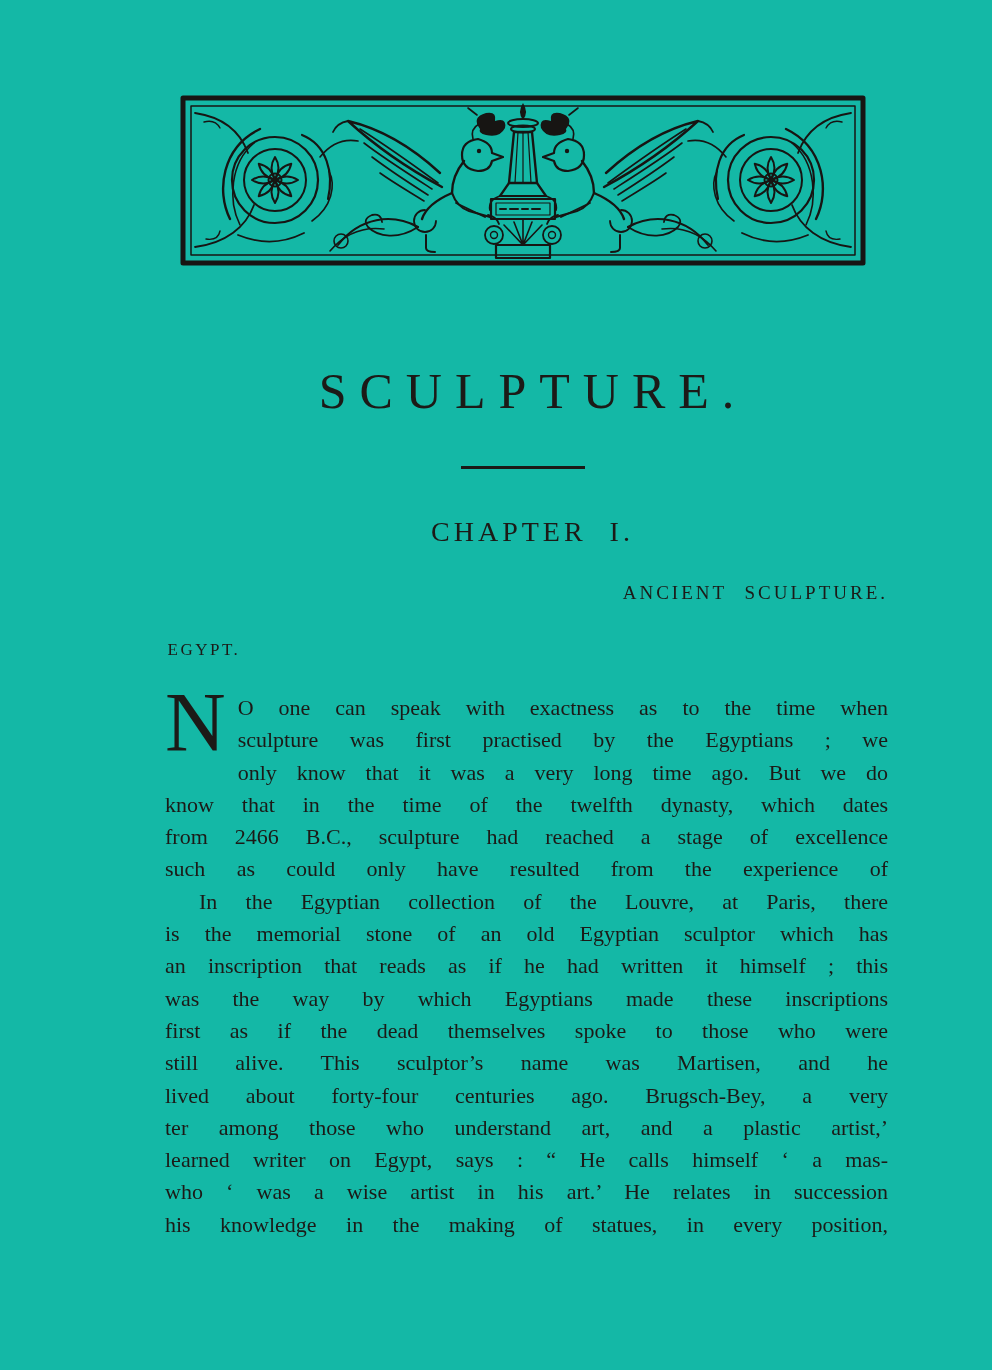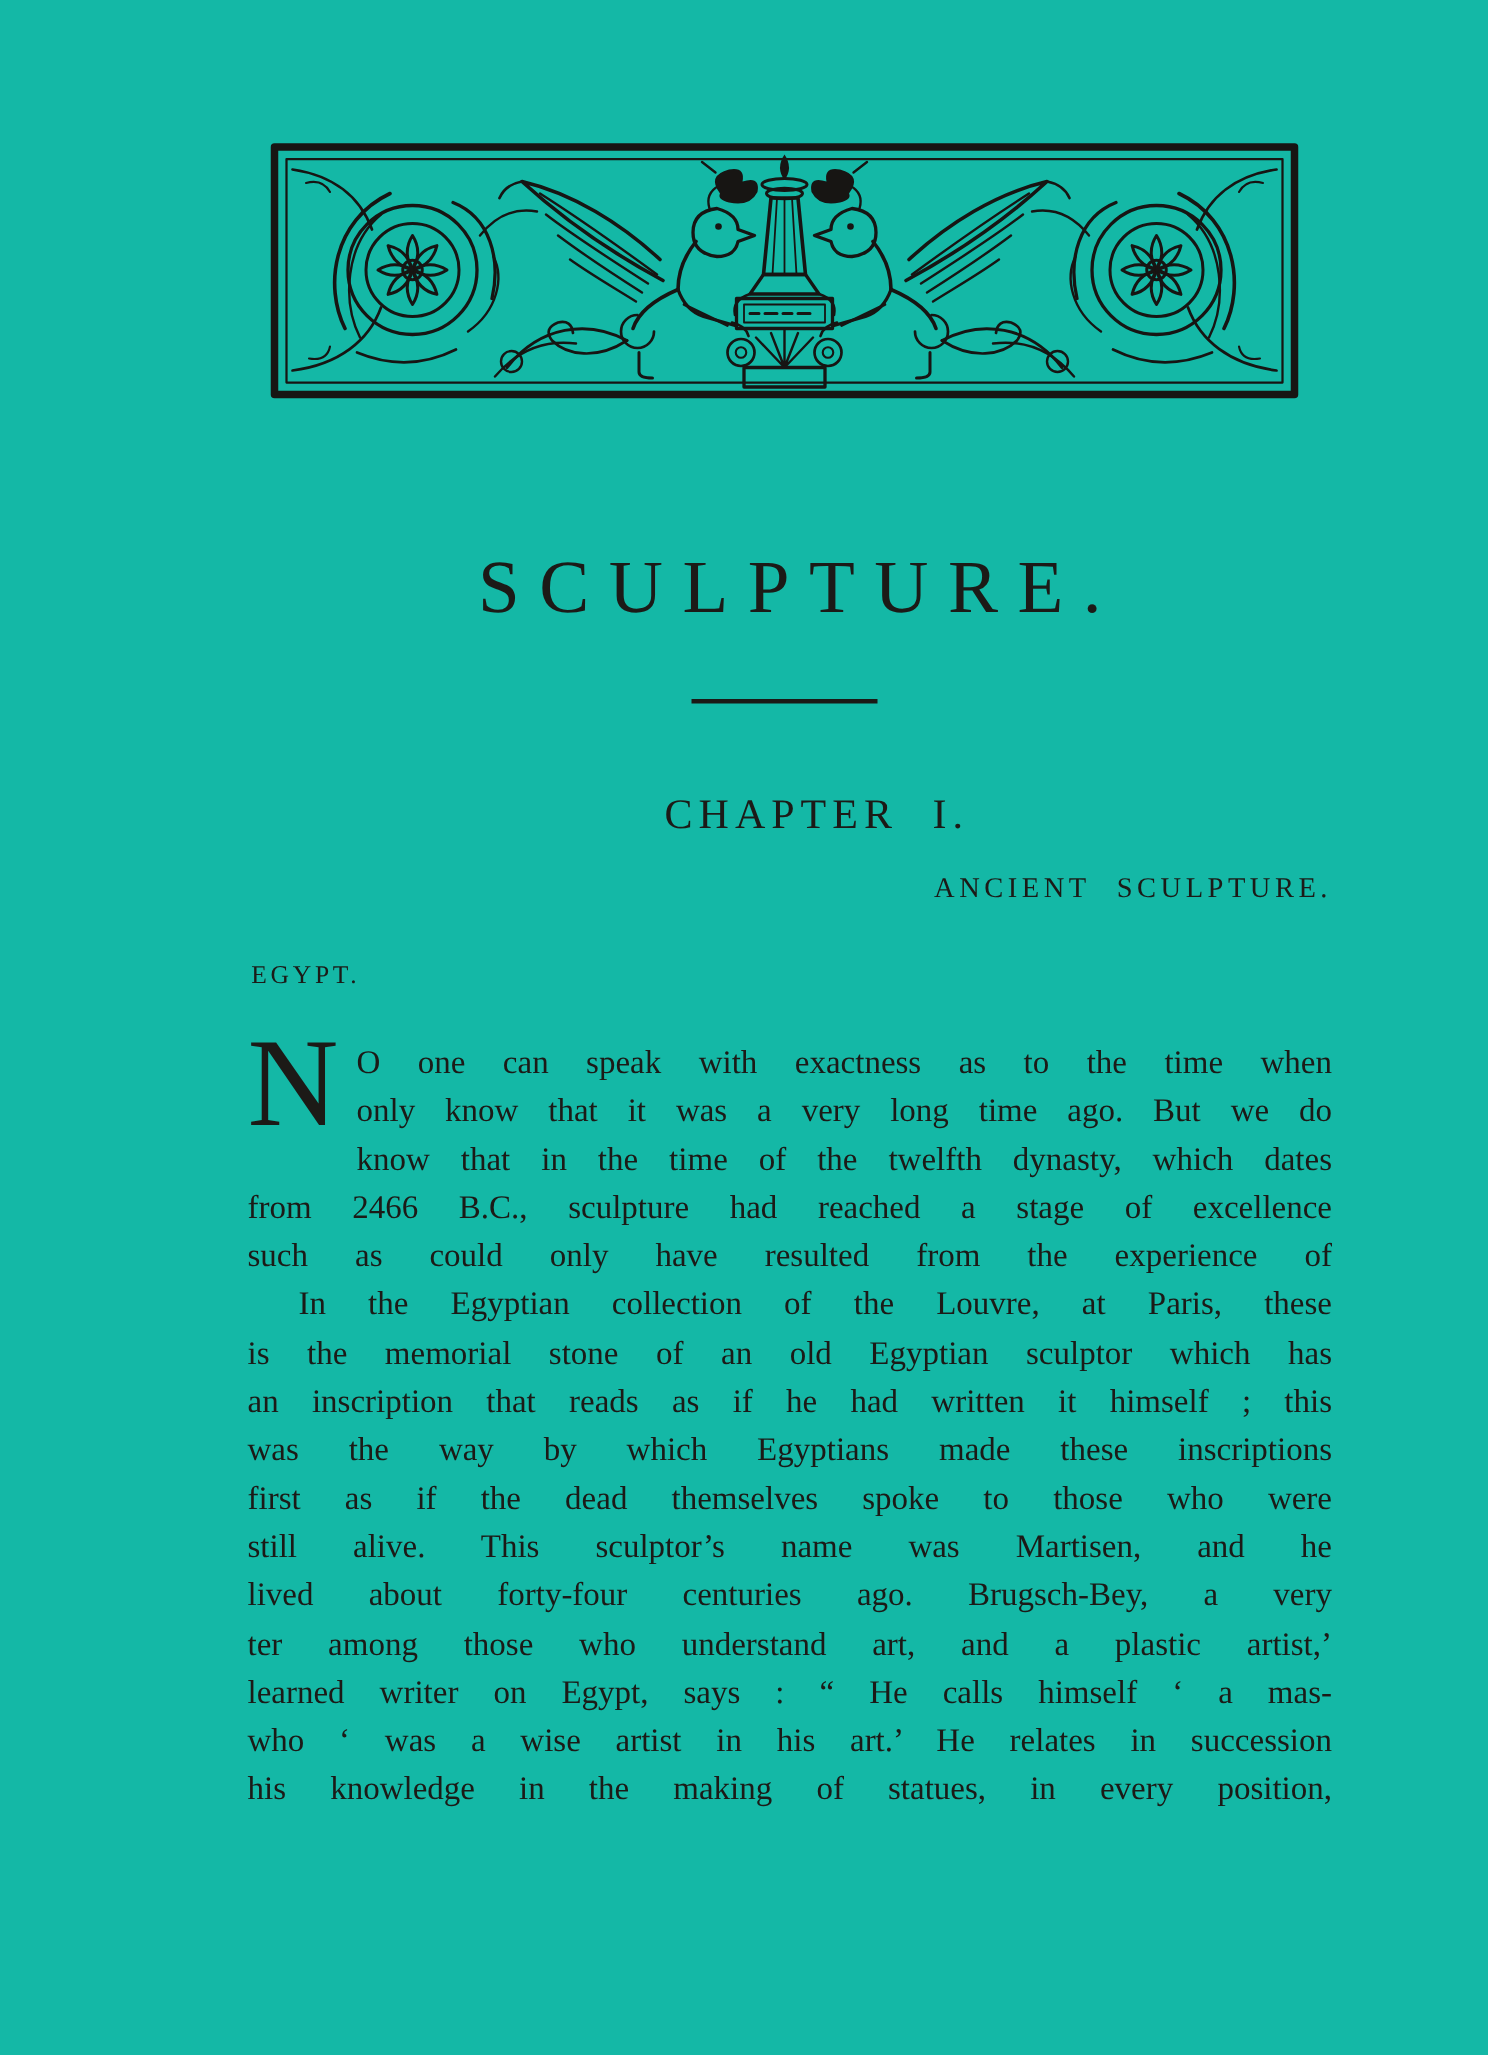--- a/index.html
+++ b/index.html
@@ -22,21 +22,21 @@
     font-size:50px; font-weight:400;
     letter-spacing:13px; text-indent:13px;
     white-space:nowrap;
   }
   .title-divider {
     position:absolute; top:466px; left:461px;
     width:124px; height:3px; background:#1b1916;
   }
   .chapter-heading {
     position:absolute; top:512px; left:165px; width:723px;
-    margin:16px; text-align:center;
+    margin:4px; text-align:center;
     font-size:28px; font-weight:400;
     letter-spacing:4px; text-indent:4px; word-spacing:12px;
     white-space:nowrap;
   }
   .section-heading {
     position:absolute; top:582px; left:165px; width:723px;
     margin:0; text-align:right;
     font-size:19px; font-weight:400;
     letter-spacing:3px; text-indent:3px; word-spacing:10px;
     white-space:nowrap;
@@ -164,27 +164,28 @@
   <h2 class="chapter-heading">CHAPTER I.</h2>
 
   <h3 class="section-heading">ANCIENT SCULPTURE.</h3>
 
   <h4 class="subsection-heading">EGYPT.</h4>
 
   <div class="body-text">
     <div class="paragraph">
         <span class="dropcap">N</span>
         <div class="line">O one can speak with exactness as to the time when</div>
+        <div class="line">sculpture was first practised by the Egyptians ; we</div>
         <div class="line">only know that it was a very long time ago. But we do</div>
         <div class="line">know that in the time of the twelfth dynasty, which dates</div>
         <div class="line">from 2466 B.C., sculpture had reached a stage of excellence</div>
         <div class="line">such as could only have resulted from the experience of</div>
       </div>
     <div class="paragraph indent-first">
-        <div class="line">In the Egyptian collection of the Louvre, at Paris, these</div>
+        <div class="line">In the Egyptian collection of the Louvre, at Paris, there</div>
         <div class="line">is the memorial stone of an old Egyptian sculptor which has</div>
         <div class="line">an inscription that reads as if he had written it himself ; this</div>
         <div class="line">was the way by which Egyptians made these inscriptions</div>
         <div class="line">first as if the dead themselves spoke to those who were</div>
         <div class="line">still alive. This sculptor’s name was Martisen, and he</div>
         <div class="line">lived about forty-four centuries ago. Brugsch-Bey, a very</div>
         <div class="line">ter among those who understand art, and a plastic artist,’</div>
         <div class="line">learned writer on Egypt, says : “ He calls himself ‘ a mas-</div>
         <div class="line">who ‘ was a wise artist in his art.’ He relates in succession</div>
         <div class="line">his knowledge in the making of statues, in every position,</div>

